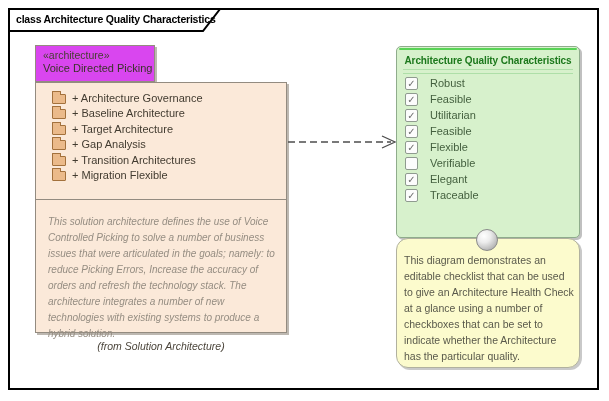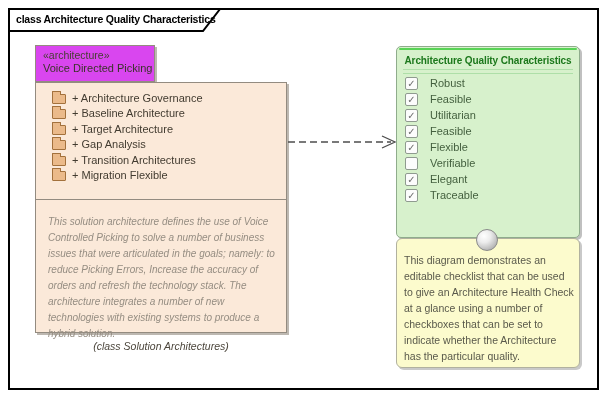--- a/index.html
+++ b/index.html
@@ -57,21 +57,21 @@
   .check-item.checked .check-glyph{visibility:visible;}
   .check-item-label{font-size:11px;color:#44603F;margin-left:12px;white-space:nowrap;}
 
   
   .sphere{position:absolute;left:476px;top:229px;width:22px;height:22px;border-radius:50%;
           background:radial-gradient(circle at 35% 30%, #ffffff 0%, #ececec 35%, #bcbcbc 72%, #9a9a9a 100%);
           border:1px solid #8A8A8A;box-sizing:border-box;z-index:5;}
 
   
   .note{position:absolute;left:396px;top:238px;width:184px;height:130px;box-sizing:border-box;
-        background:#FCFBCD;border:1px solid #B1B19F;border-radius:6px;
+        background:#FCFBCD;border:1px solid #B1B19F;border-radius:12px;
         box-shadow:2px 2px 0 #C9C9C9;}
   .note-text{padding:13px 5px 0 7px;font-size:10.5px;line-height:16px;color:#59594B;}
 </style>
 </head>
 <body>
 
 <div class="canvas">
 
   <div class="frame"></div>
 
@@ -108,21 +108,21 @@
         <span class="pkg-item-label">+ Transition Architectures</span>
       </div>
       <div class="pkg-item">
         <span class="folder-icon"></span>
         <span class="pkg-item-label">+ Migration Flexible</span>
       </div>
     </div>
     <div class="pkg-divider"></div>
     <div class="pkg-desc">This solution architecture defines the use of Voice Controlled Picking to solve a number of business issues that were articulated in the goals; namely: to reduce Picking Errors, Increase the accuracy of orders and refresh the technology stack. The architecture integrates a number of new technologies with existing systems to produce a hybrid solution.</div>
   </div>
-  <div class="pkg-caption">(class Solution Architectures)</div>
+  <div class="pkg-caption">(from Solution Architecture)</div>
 
   <svg class="connector-svg" width="112" height="24">
     <line x1="0" y1="12" x2="103" y2="12" stroke="#4D4D4D" stroke-width="1.3" stroke-dasharray="7,4"></line>
     <polyline points="94,6 107,12 94,18" fill="none" stroke="#4D4D4D" stroke-width="1.3"></polyline>
   </svg>
 
   <div class="check-box-el">
     <div class="check-accent"></div>
     <div class="check-title">Architecture Quality Characteristics</div>
     <div class="check-underline"></div>

